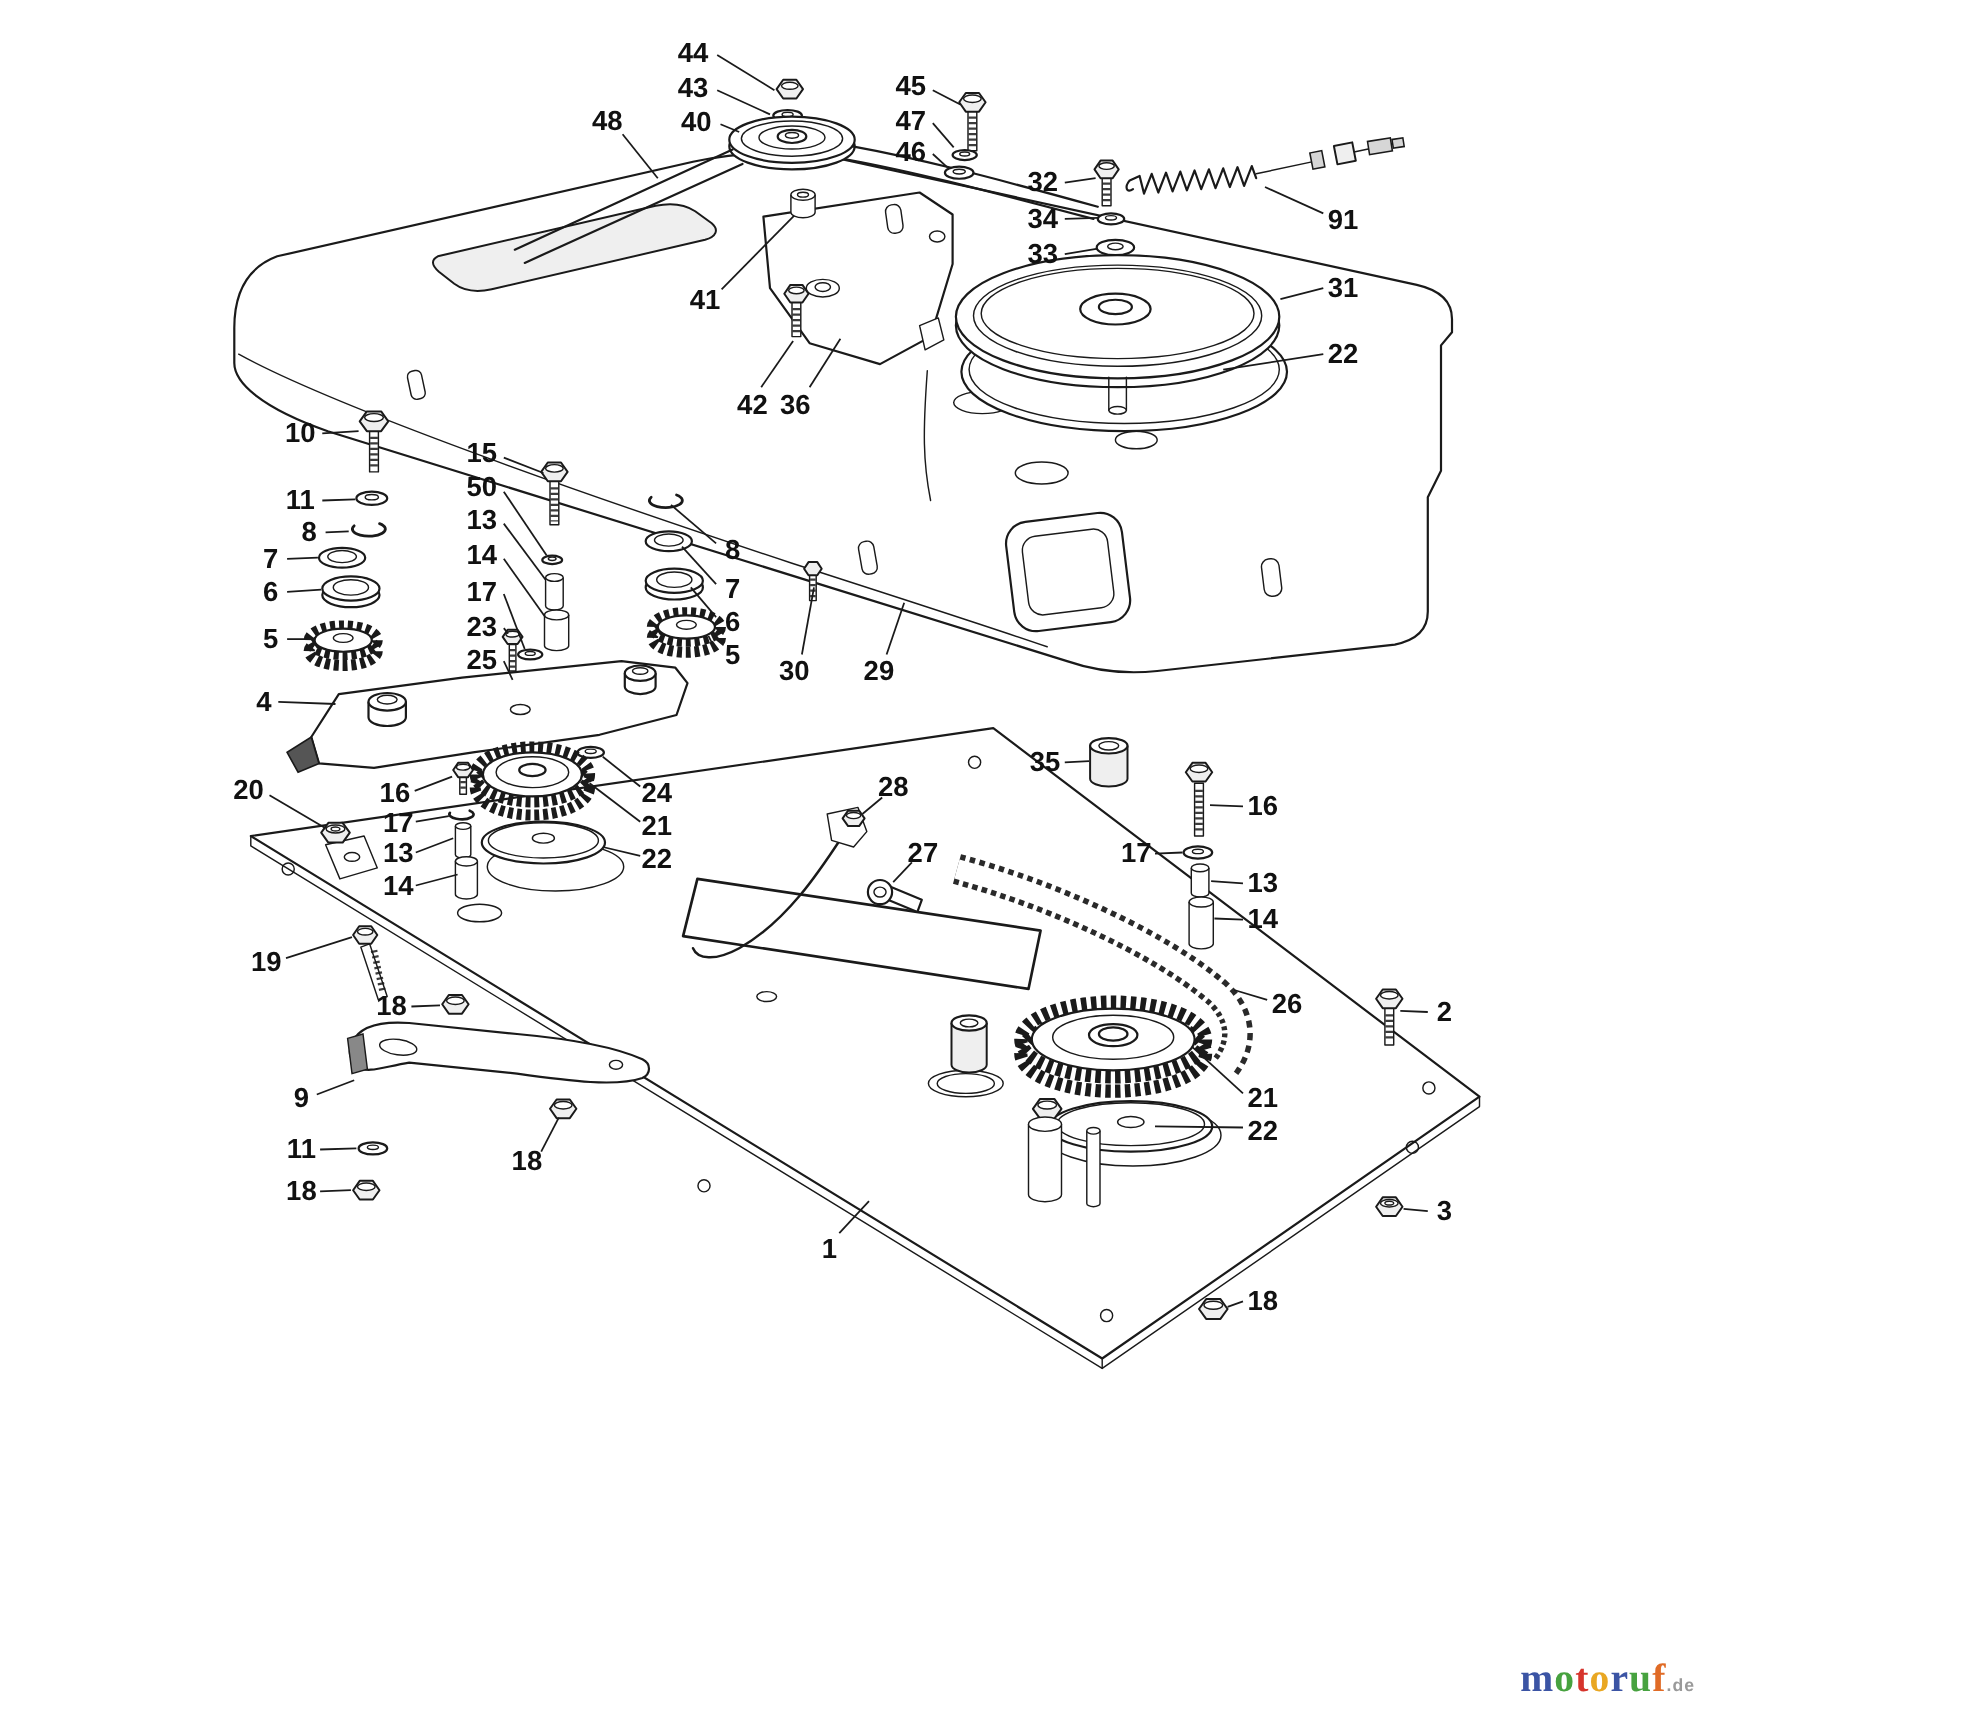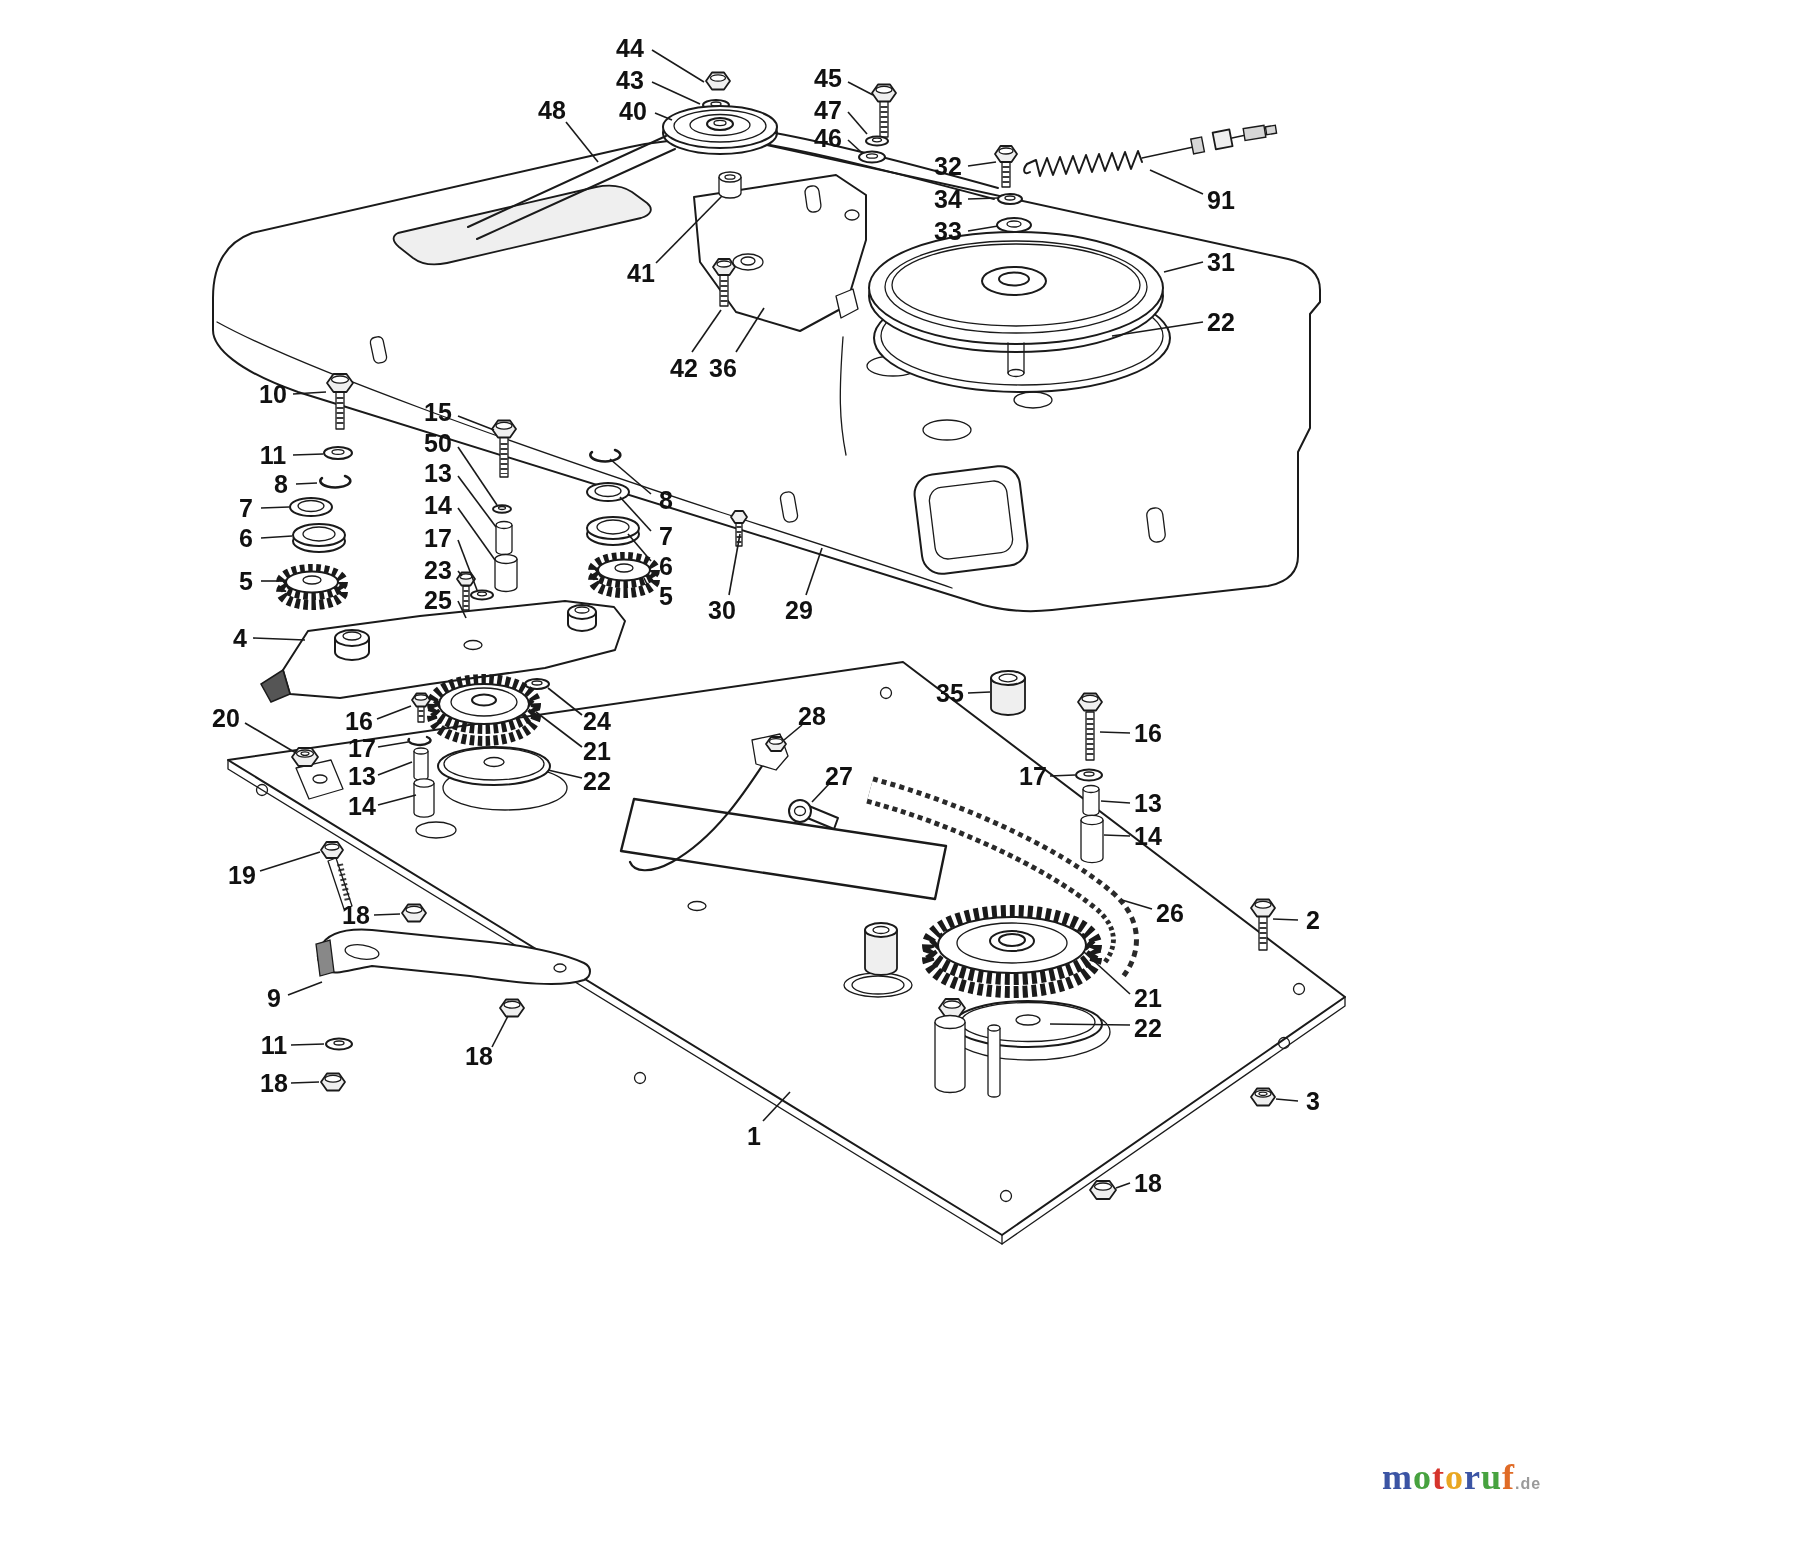--- a/index.html
+++ b/index.html
@@ -13,21 +13,21 @@
   .fg{fill:#efefef;stroke:#1a1a1a;stroke-width:1.8;stroke-linejoin:round}
   .fd{fill:#d6d6d6;stroke:#1a1a1a;stroke-width:1.4}
   .teeth{fill:none;stroke:#1a1a1a;stroke-width:10;stroke-dasharray:4.5 3.5}
   .teeth2{fill:none;stroke:#1a1a1a;stroke-width:12;stroke-dasharray:5 4}
   .thr{fill:none;stroke:#1a1a1a;stroke-width:7;stroke-dasharray:2 3;opacity:.85}
   .leader{stroke:#1a1a1a;stroke-width:1.6;fill:none}
   .plabel{font:bold 25px "Liberation Sans",sans-serif;fill:#111;
           text-anchor:middle;dominant-baseline:central}
   .belt-teeth{fill:none;stroke:#2a2a2a;stroke-width:28;stroke-dasharray:5 4}
   .belt-core{fill:none;stroke:#ffffff;stroke-width:18}
-  .logo{position:absolute;left:1382px;top:1456px;font:bold 36px "Liberation Serif",serif;
+  .logo{position:absolute;left:1382px;top:1504px;font:bold 36px "Liberation Serif",serif;
         letter-spacing:1px;cursor:pointer;user-select:none;}
   .logo-suffix{font:bold 16px "Liberation Sans",sans-serif;color:#9a9a9a;}
 </style>
 </head>
 <body>
 
 <div class="stage">
 <svg width="1800" height="1568" viewBox="0 0 1800 1568">
 
   <g>

